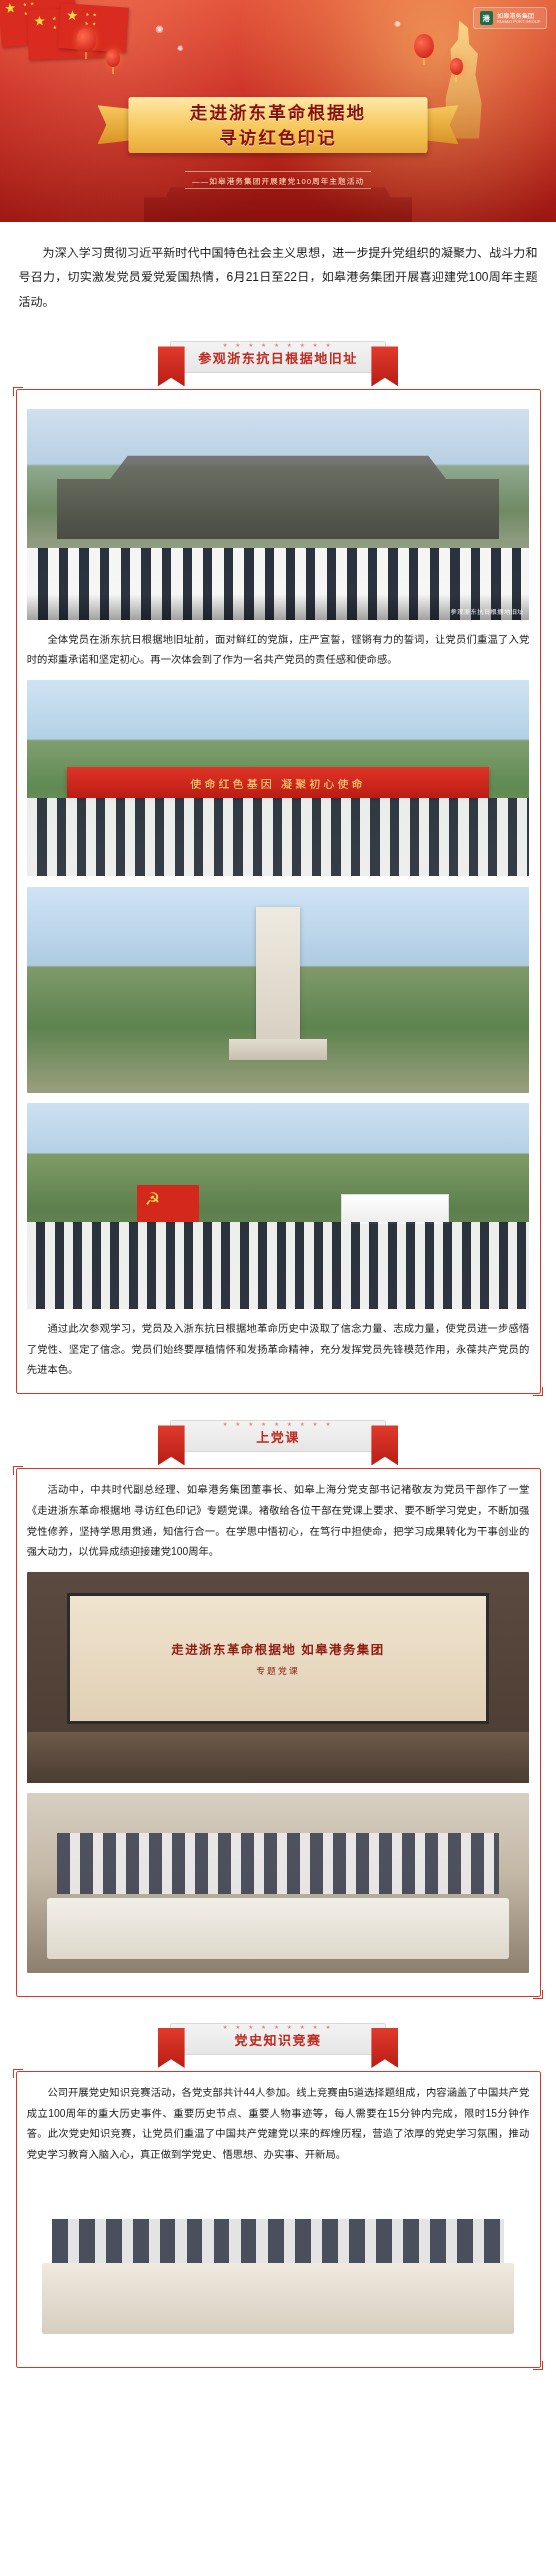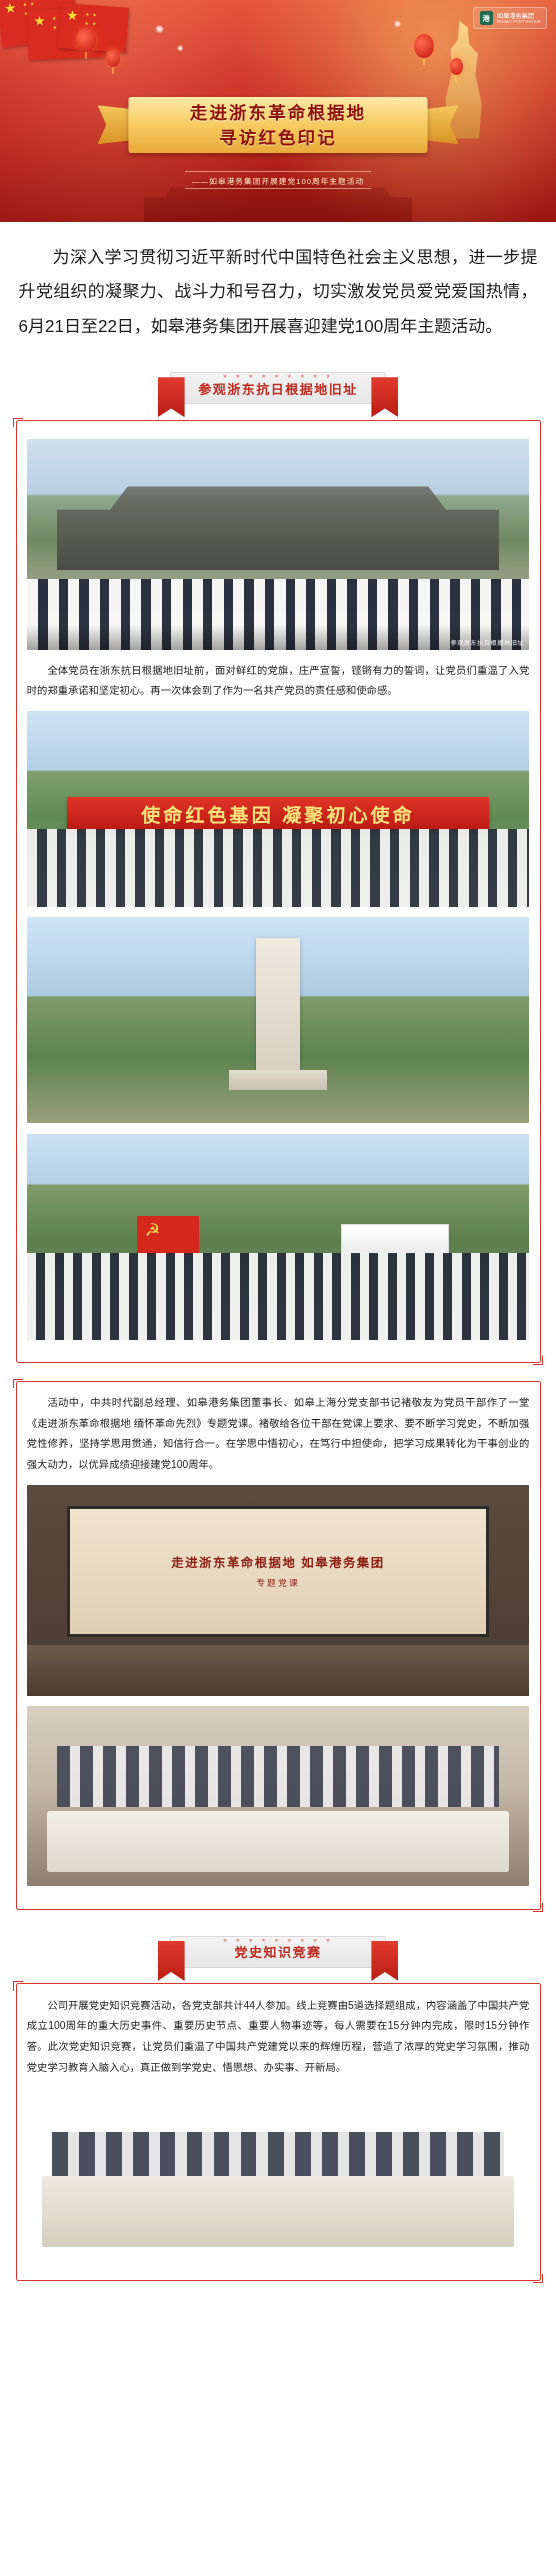--- a/index.html
+++ b/index.html
@@ -144,21 +144,21 @@
   .dove.d1 { left: 155px; top: 23px; transform: rotate(-12deg); }
   .dove.d2 { left: 177px; top: 44px; font-size: 7.7px; }
   .dove.d3 { right: 155px; top: 18.5px; font-size: 8.2px; transform: rotate(10deg); }
 
   
   .body-wrap {
     padding: 13.4px 15.5px 20.6px 15.5px;
     background: #ffffff;
   }
   .intro {
-    font-size: 17px;
+    font-size: 12px;
     line-height: 2.05;
     color: #1b1b1b;
     text-align: justify;
     text-indent: 2em;
     margin: 5.2px 3.1px 18.5px 3.1px;
   }
 
   
   .section-title {
     position: relative;
@@ -258,21 +258,21 @@
   }
 
   .photo.banner-red {
     height: 196px;
     background: linear-gradient(180deg,#cfe3f2 0%, #b3d0e6 30%, #7f9e6e 31%, #5f8a52 55%, #9aa583 100%);
   }
   .photo.banner-red .red-banner {
     position: absolute; left: 8%; right: 8%; top: 44%; height: 17%;
     background: linear-gradient(180deg,#e03428 0%, #b81a12 100%);
     display: flex; align-items: center; justify-content: center;
-    color: #ffe37a; font-size: 19px; font-weight: bold; letter-spacing: 3.1px;
+    color: #ffe37a; font-size: 11px; font-weight: normal; letter-spacing: 3.1px;
     box-shadow: 0 1.5px 4.1px rgba(0,0,0,.25);
   }
   .photo.banner-red .crowd {
     position: absolute; left: 0; right: 0; bottom: 0; height: 40%;
     background: repeating-linear-gradient(90deg, rgba(245,245,245,.92) 0 10.3px, rgba(40,46,62,.88) 10.3px 19.6px);
   }
 
   .photo.monument {
     height: 206px;
     background: linear-gradient(180deg,#cfe4f5 0%, #aecbe2 38%, #7f9a6a 39%, #5d834f 68%, #9a9f7d 100%);
@@ -444,25 +444,34 @@
         <div class="pillar"></div>
         <div class="base"></div>
       </div>
 
       <div class="photo group-flag">
         <div class="party-flag"></div>
         <div class="co-banner"></div>
         <div class="crowd"></div>
       </div>
 
-    </div>
-
+      <p>通过此次参观学习，党员及入浙东抗日根据地革命历史中汲取了信念力量、志成力量，使党员进一步感悟了党性、坚定了信念。党员们始终要厚植情怀和发扬革命精神，充分发挥党员先锋模范作用，永葆共产党员的先进本色。</p>
+    </div>
+
+    <div class="section-title">
+      <div class="plaque">
+        <div class="plaque-stars">★ ★ ★ ★ ★ ★ ★ ★ ★</div>
+        <div class="plaque-ribbon-l"></div>
+        <div class="plaque-ribbon-r"></div>
+        <div class="plaque-text">上党课</div>
+      </div>
+    </div>
 
     <div class="card">
-      <p>活动中，中共时代副总经理、如皋港务集团董事长、如皋上海分党支部书记褚敬友为党员干部作了一堂《走进浙东革命根据地 缅怀革命先烈》专题党课。褚敬给各位干部在党课上要求、要不断学习党史，不断加强党性修养，坚持学思用贯通，知信行合一。在学思中悟初心，在笃行中担使命，把学习成果转化为干事创业的强大动力，以优异成绩迎接建党100周年。</p>
+      <p>活动中，中共时代副总经理、如皋港务集团董事长、如皋上海分党支部书记褚敬友为党员干部作了一堂《走进浙东革命根据地 寻访红色印记》专题党课。褚敬给各位干部在党课上要求、要不断学习党史，不断加强党性修养，坚持学思用贯通，知信行合一。在学思中悟初心，在笃行中担使命，把学习成果转化为干事创业的强大动力，以优异成绩迎接建党100周年。</p>
 
       <div class="photo lecture-screen">
         <div class="screen">
           <div class="l1">走进浙东革命根据地 如皋港务集团</div>
           <div class="l2">专题党课</div>
         </div>
         <div class="desk"></div>
       </div>
 
 

